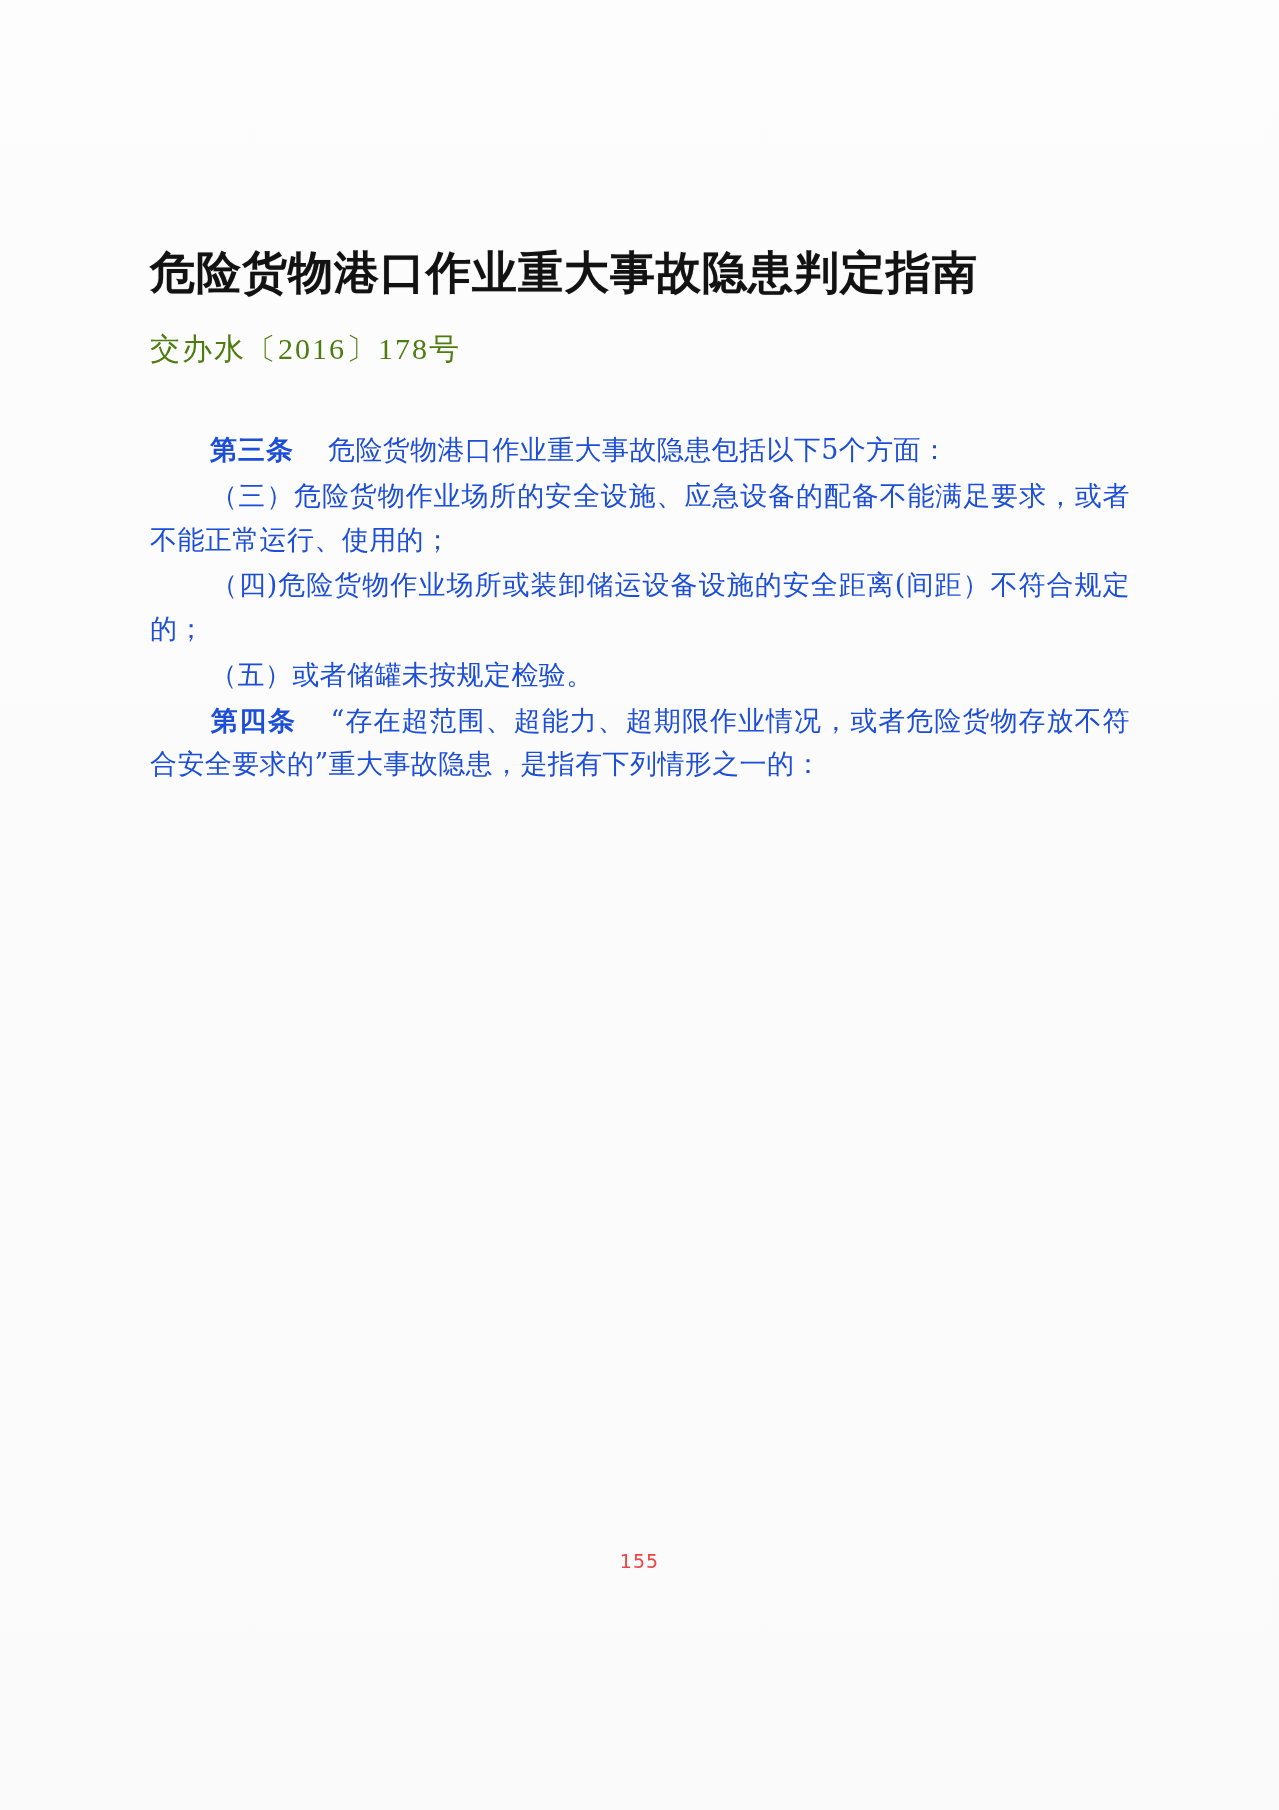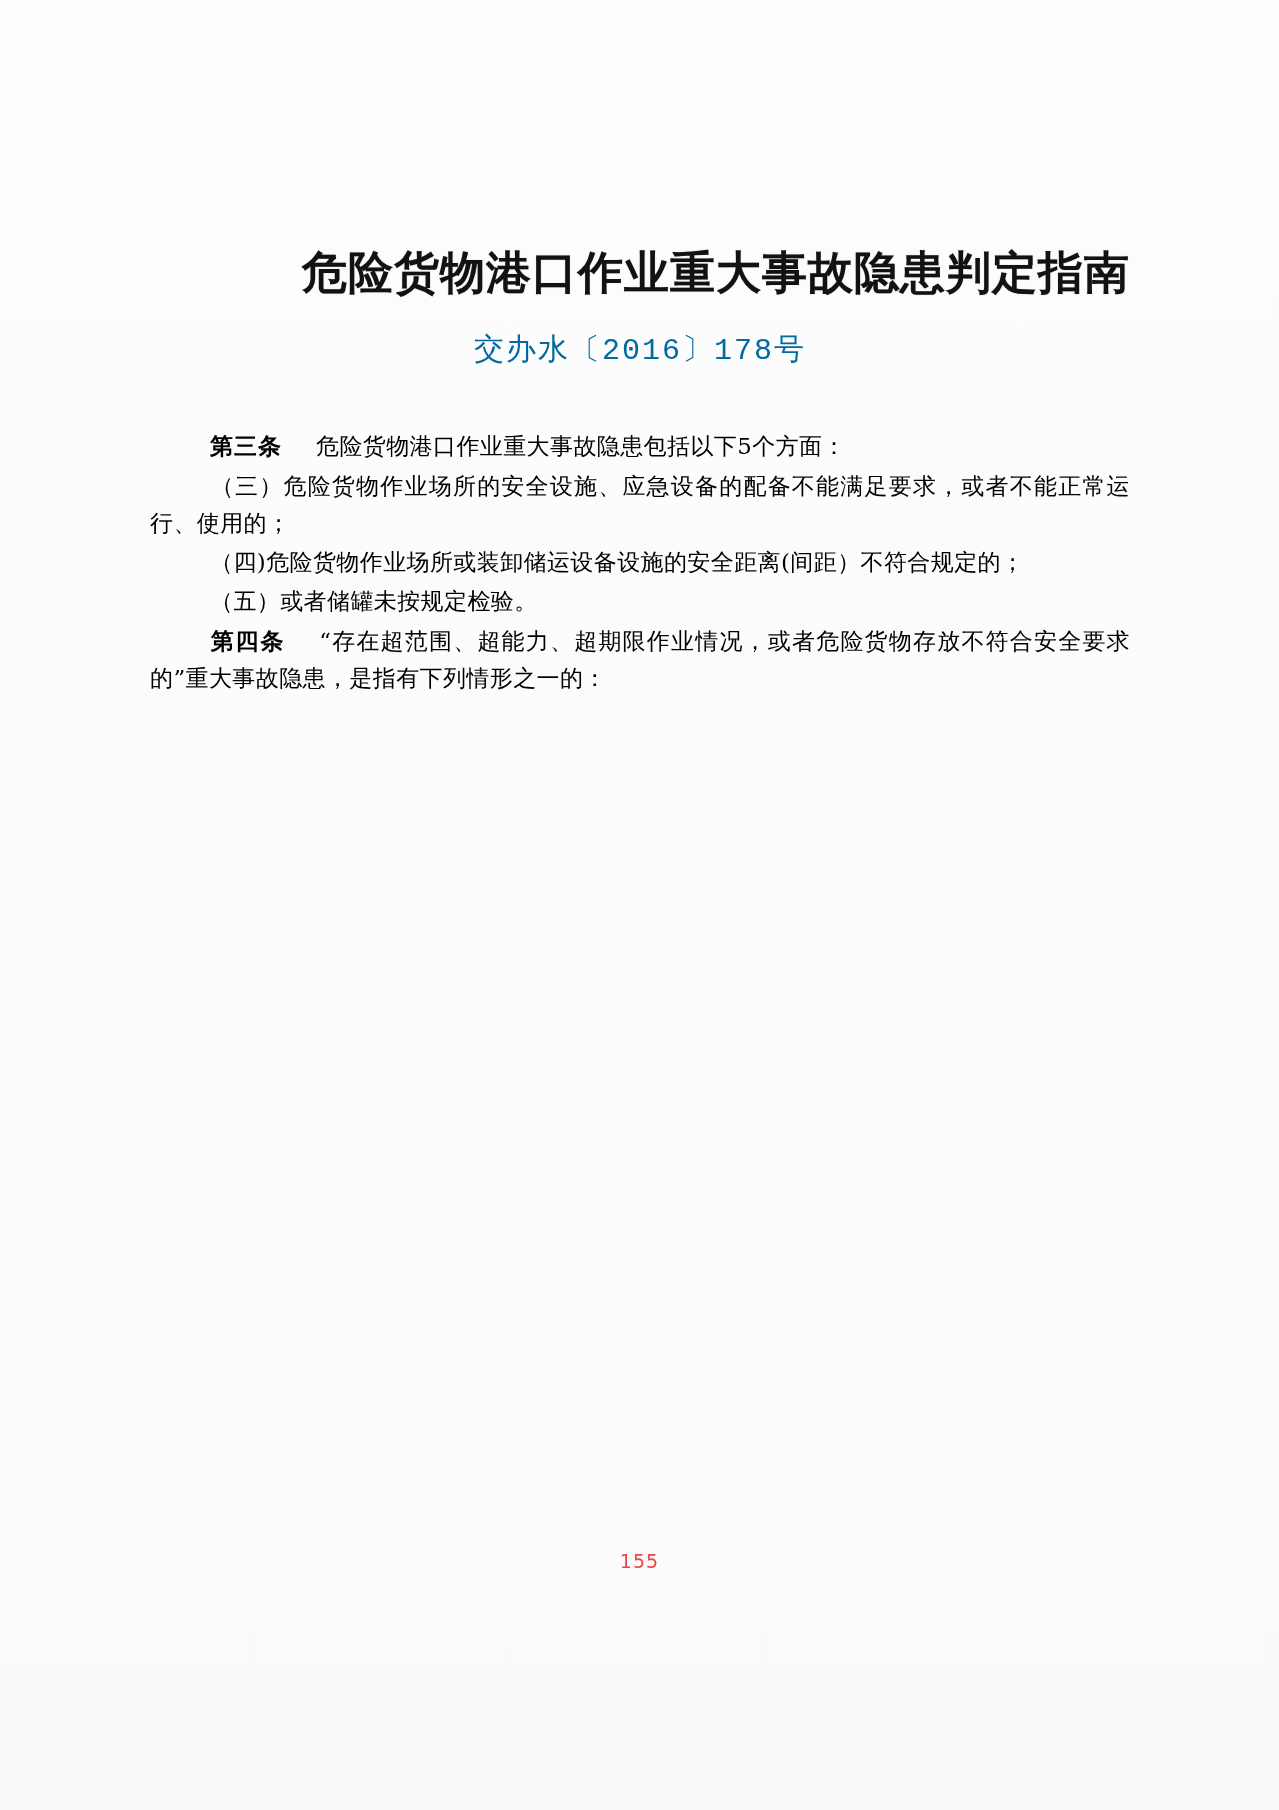--- a/index.html
+++ b/index.html
@@ -30,46 +30,46 @@
     padding: 0;
     box-sizing: border-box;
   }
   .content {
     position: absolute;
     left: 150px;
     top: 245px;
     width: 980px;
   }
   .doc-title {
-    text-align: right;
+    text-align: left;
     font-family: "DejaVu Sans", "Liberation Sans", sans-serif;
     font-weight: 700;
     font-size: 45px;
     letter-spacing: 1px;
     color: #121212;
     margin: 0 0 28px 0;
     line-height: 1.25;
     text-shadow: 0 0 1px rgba(0,0,0,0.35);
   }
   .doc-number {
-    text-align: center;
+    text-align: left;
     font-size: 30px;
-    color: #0369a1;
+    color: #4d7c0f;
     margin: 0 0 58px 0;
     letter-spacing: 2px;
-    font-family: Liberation Mono, monospace;
+    font-family: Liberation Serif, serif;
   }
   p.para {
     margin: 0 0 2px 0;
-    font-size: 23px;
+    font-size: 27px;
     line-height: 1.62;
     text-align: justify;
     text-justify: inter-ideograph;
     letter-spacing: 0.4px;
-    color: #000000;
+    color: #1d4ed8;
   }
   p.para .indent {
     display: inline-block;
     width: 60px;
   }
   .art-label {
     font-family: "DejaVu Sans", "Liberation Sans", sans-serif;
     font-weight: 700;
     letter-spacing: 1px;
   }

